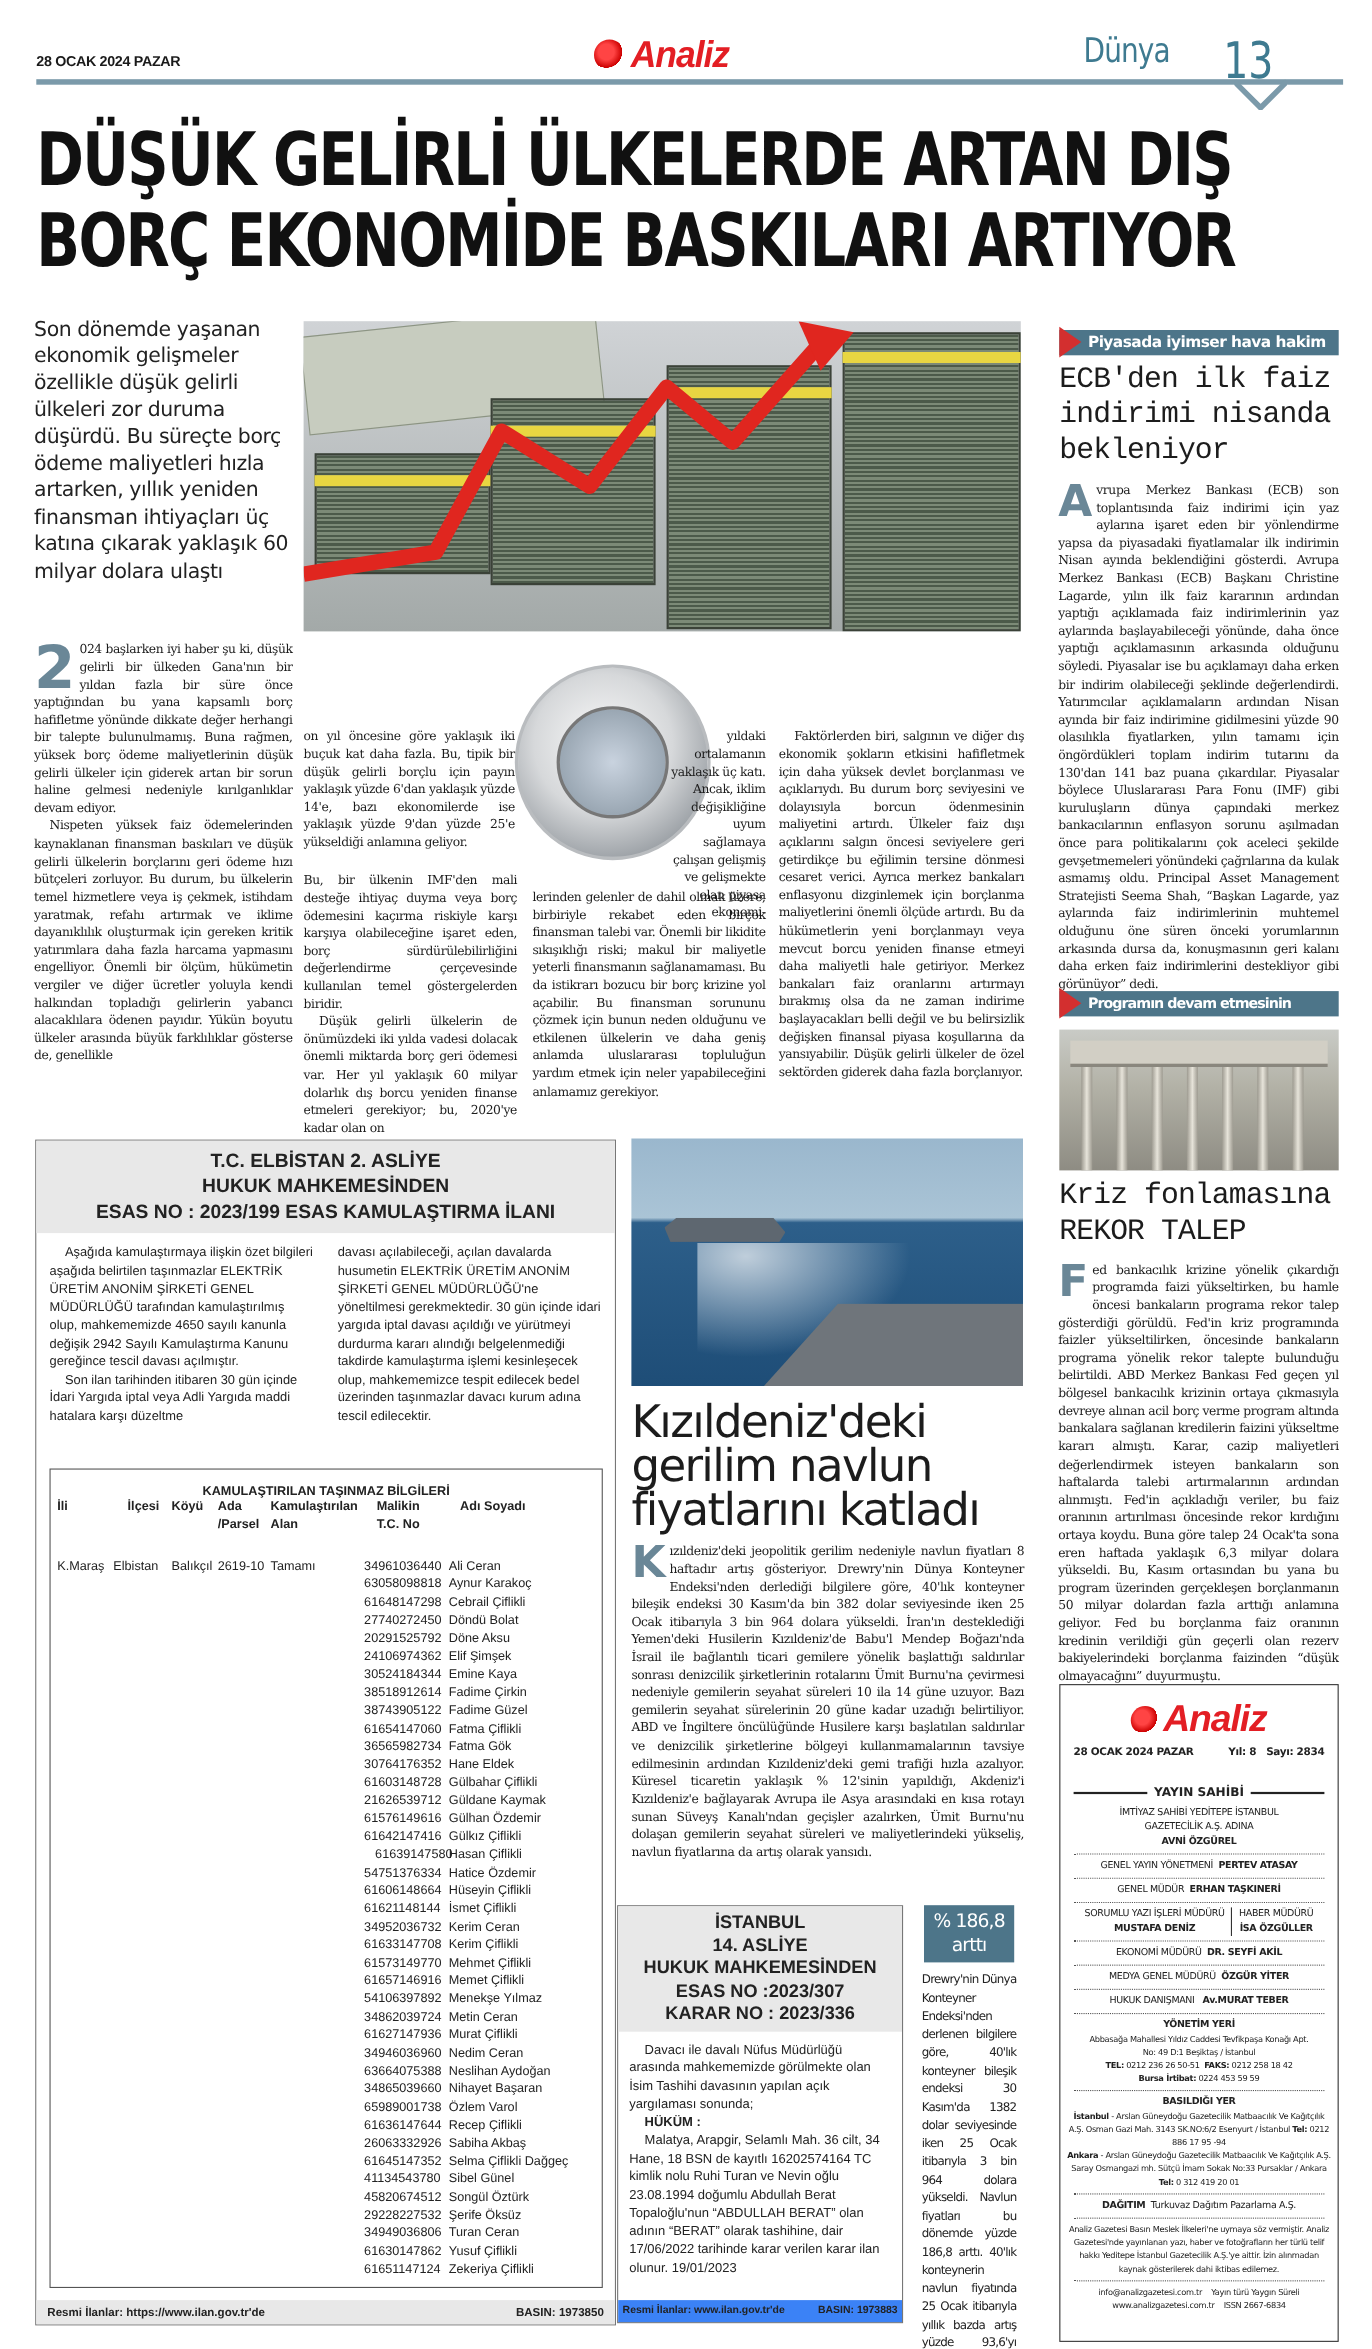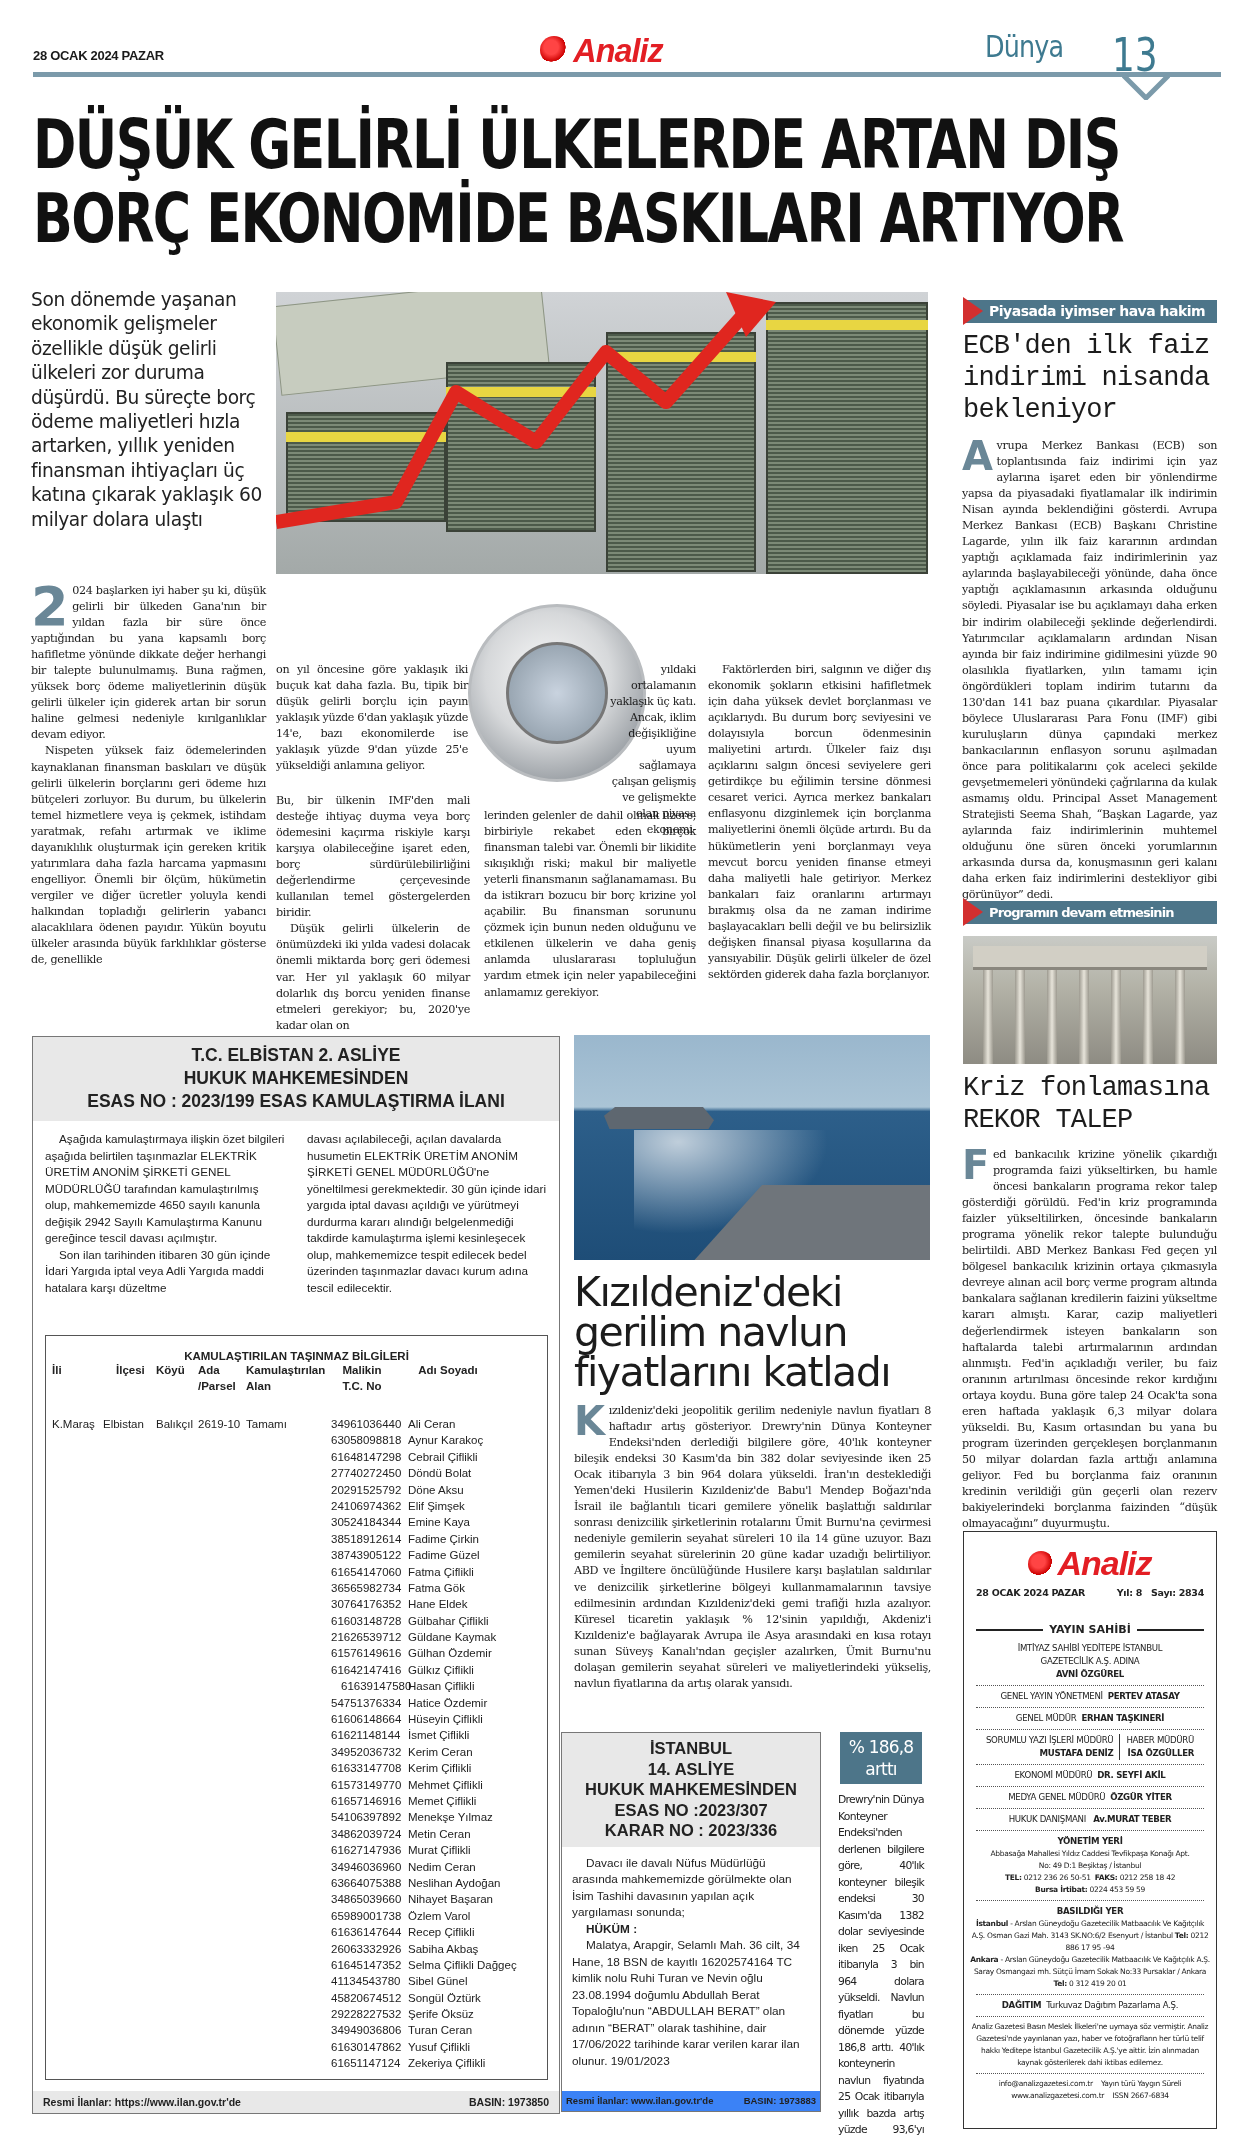--- a/index.html
+++ b/index.html
@@ -62,21 +62,21 @@
   #masthead .mlogo { margin: 12px auto 0; display: flex; justify-content: center; align-items: center; gap: 3px; }
   #masthead .mlogo .mark { width: 26px; height: 26px; border-radius: 50%; background: radial-gradient(circle at 40% 40%, #f44 0 30%, #c00 60%, #fff 61%); }
   #masthead .mlogo .word { font-family: "Liberation Sans", sans-serif; font-weight: 900; font-style: italic; color: #e31e24; font-size: 34px; letter-spacing: -1px; }
   #masthead .meta { display: flex; justify-content: space-between; padding: 0 12px; font-size: 9.5px; font-weight: bold; margin-top: 4px; letter-spacing: -0.3px; }
   #masthead .sec-title { display: flex; align-items: center; gap: 6px; padding: 0 12px; margin-top: 25px; font-weight: bold; font-size: 11px; }
   #masthead .sec-title .ln { flex: 1; height: 2px; background: #222; }
   #masthead .line { font-size: 8.6px; line-height: 13px; letter-spacing: -0.3px; }
   #masthead .b { font-weight: bold; }
   #masthead .dot { border-top: 1px dotted #555; margin: 4px 12px; }
   #masthead .two { display: flex; justify-content: center; }
-  #masthead .two > div { padding: 0 6px; text-align: right; }
+  #masthead .two > div { padding: 0 6px; }
   #masthead .two > div:first-child { border-right: 1px solid #333; }
   #masthead .small { font-size: 7.5px; line-height: 12px; letter-spacing: -0.3px; }
 
   
   #notice1 { left: 32px; top: 1036px; width: 528px; height: 1078px; border: 1px solid #777; background: #fff; font-family: "Liberation Sans", sans-serif; color: #222; }
   #notice1 .head { background: #e8e8e8; text-align: center; font-weight: bold; font-size: 17.5px; line-height: 23px; padding: 7px 0 8px; }
   #notice1 .cols { display: flex; gap: 20px; padding: 10px 10px 0 12px; font-size: 11.7px; line-height: 16.5px; }
   #notice1 .cols > div { flex: 1; }
   #notice1 .cols p { text-indent: 14px; }
   #notice1 .tablebox { position: absolute; left: 12px; top: 298px; width: 503px; height: 745px; border: 1px solid #555; }

